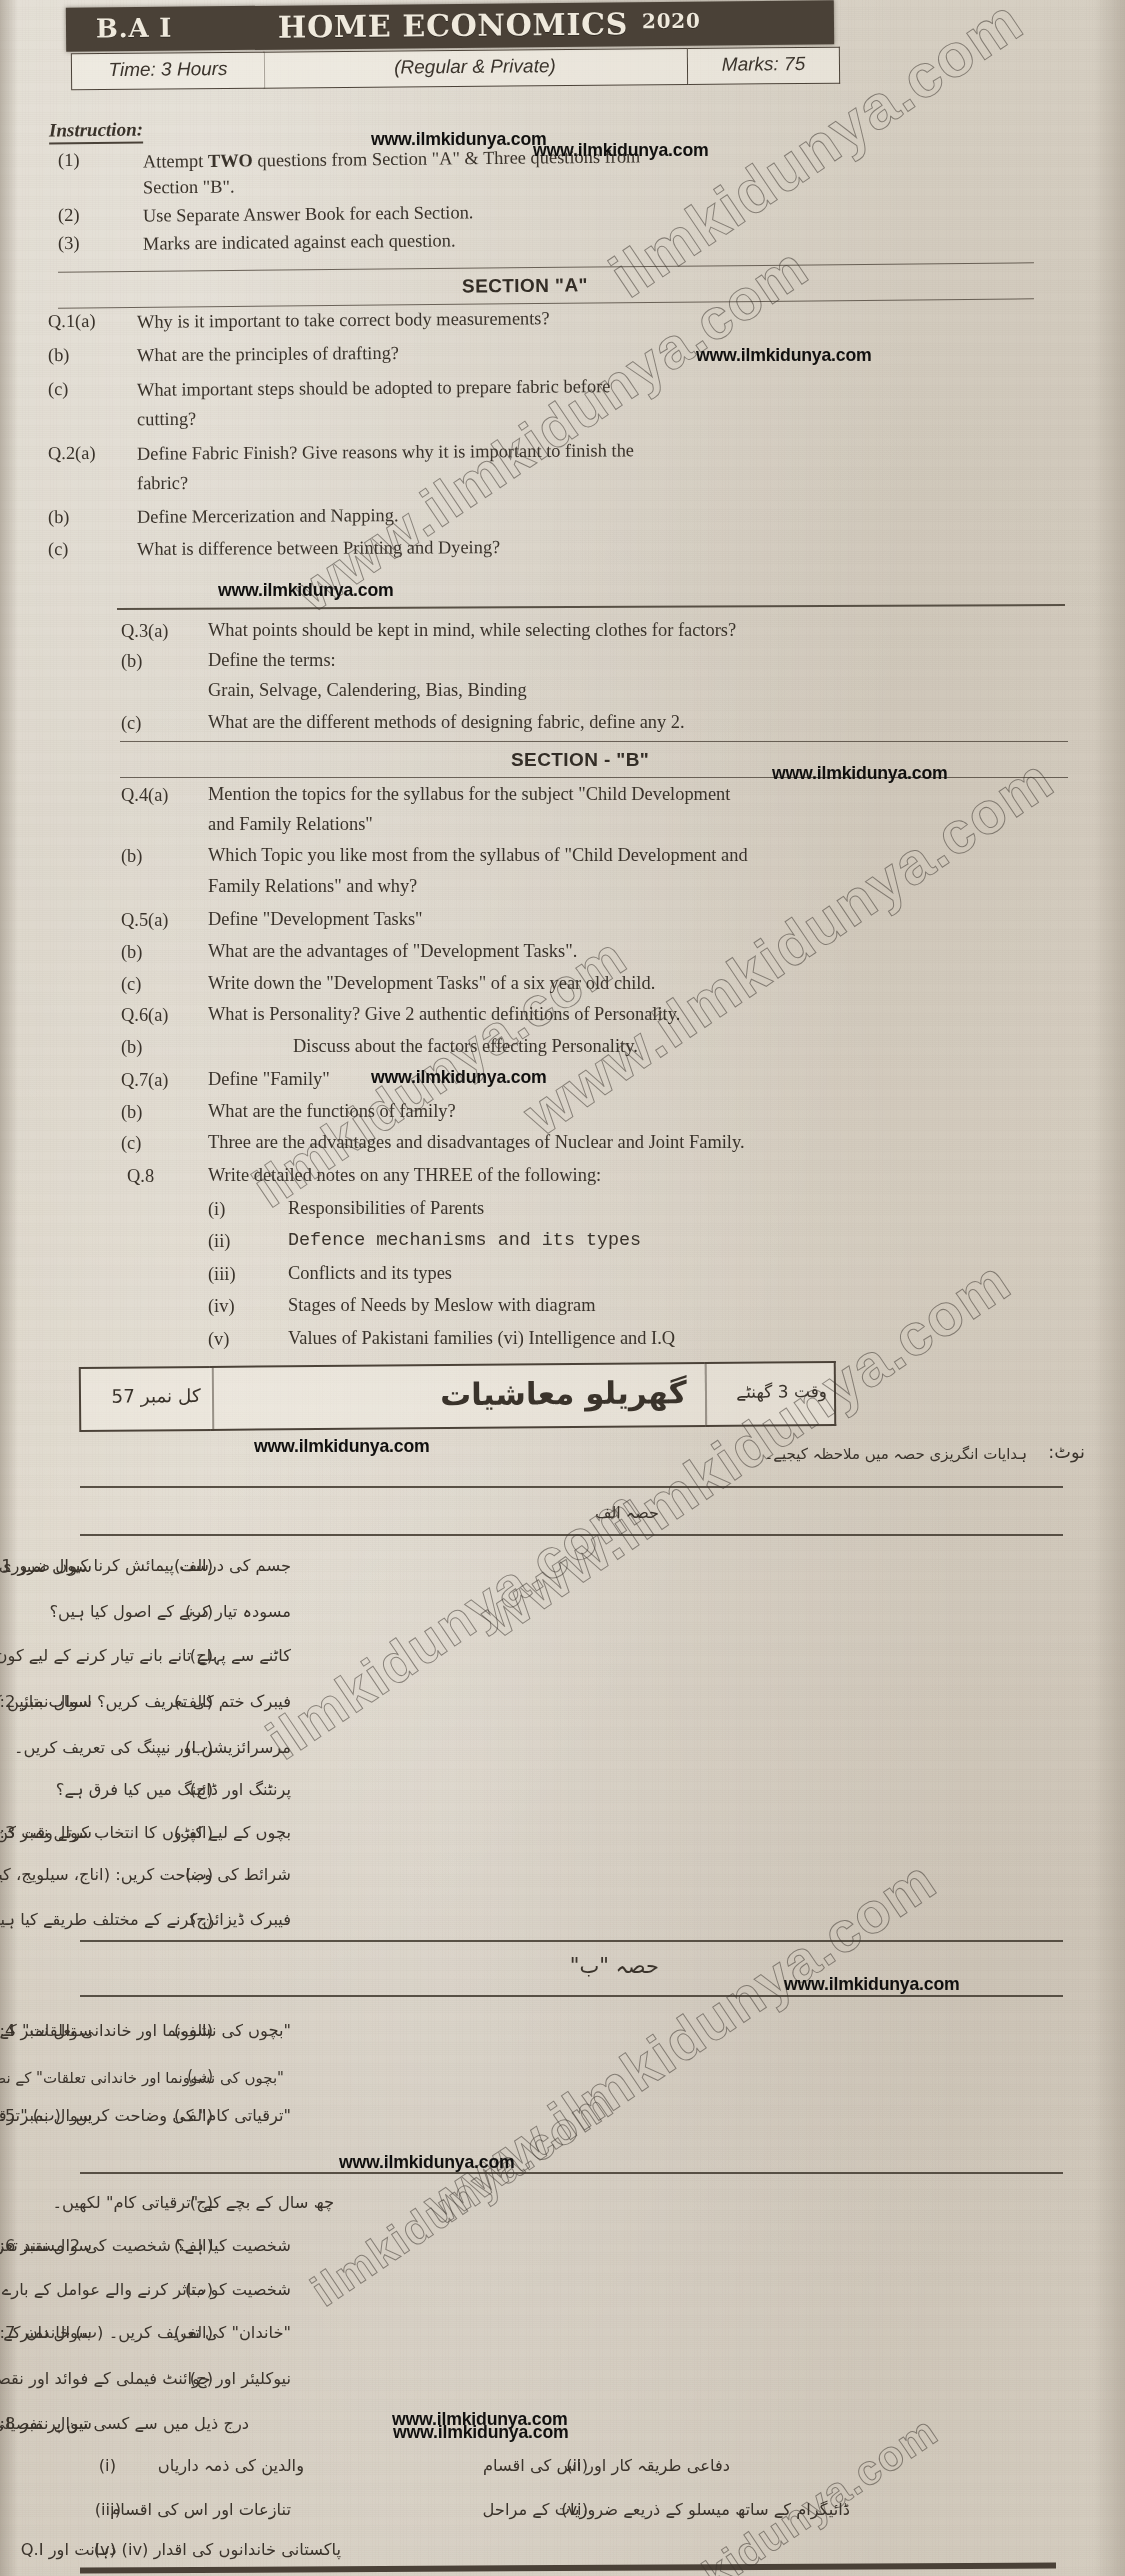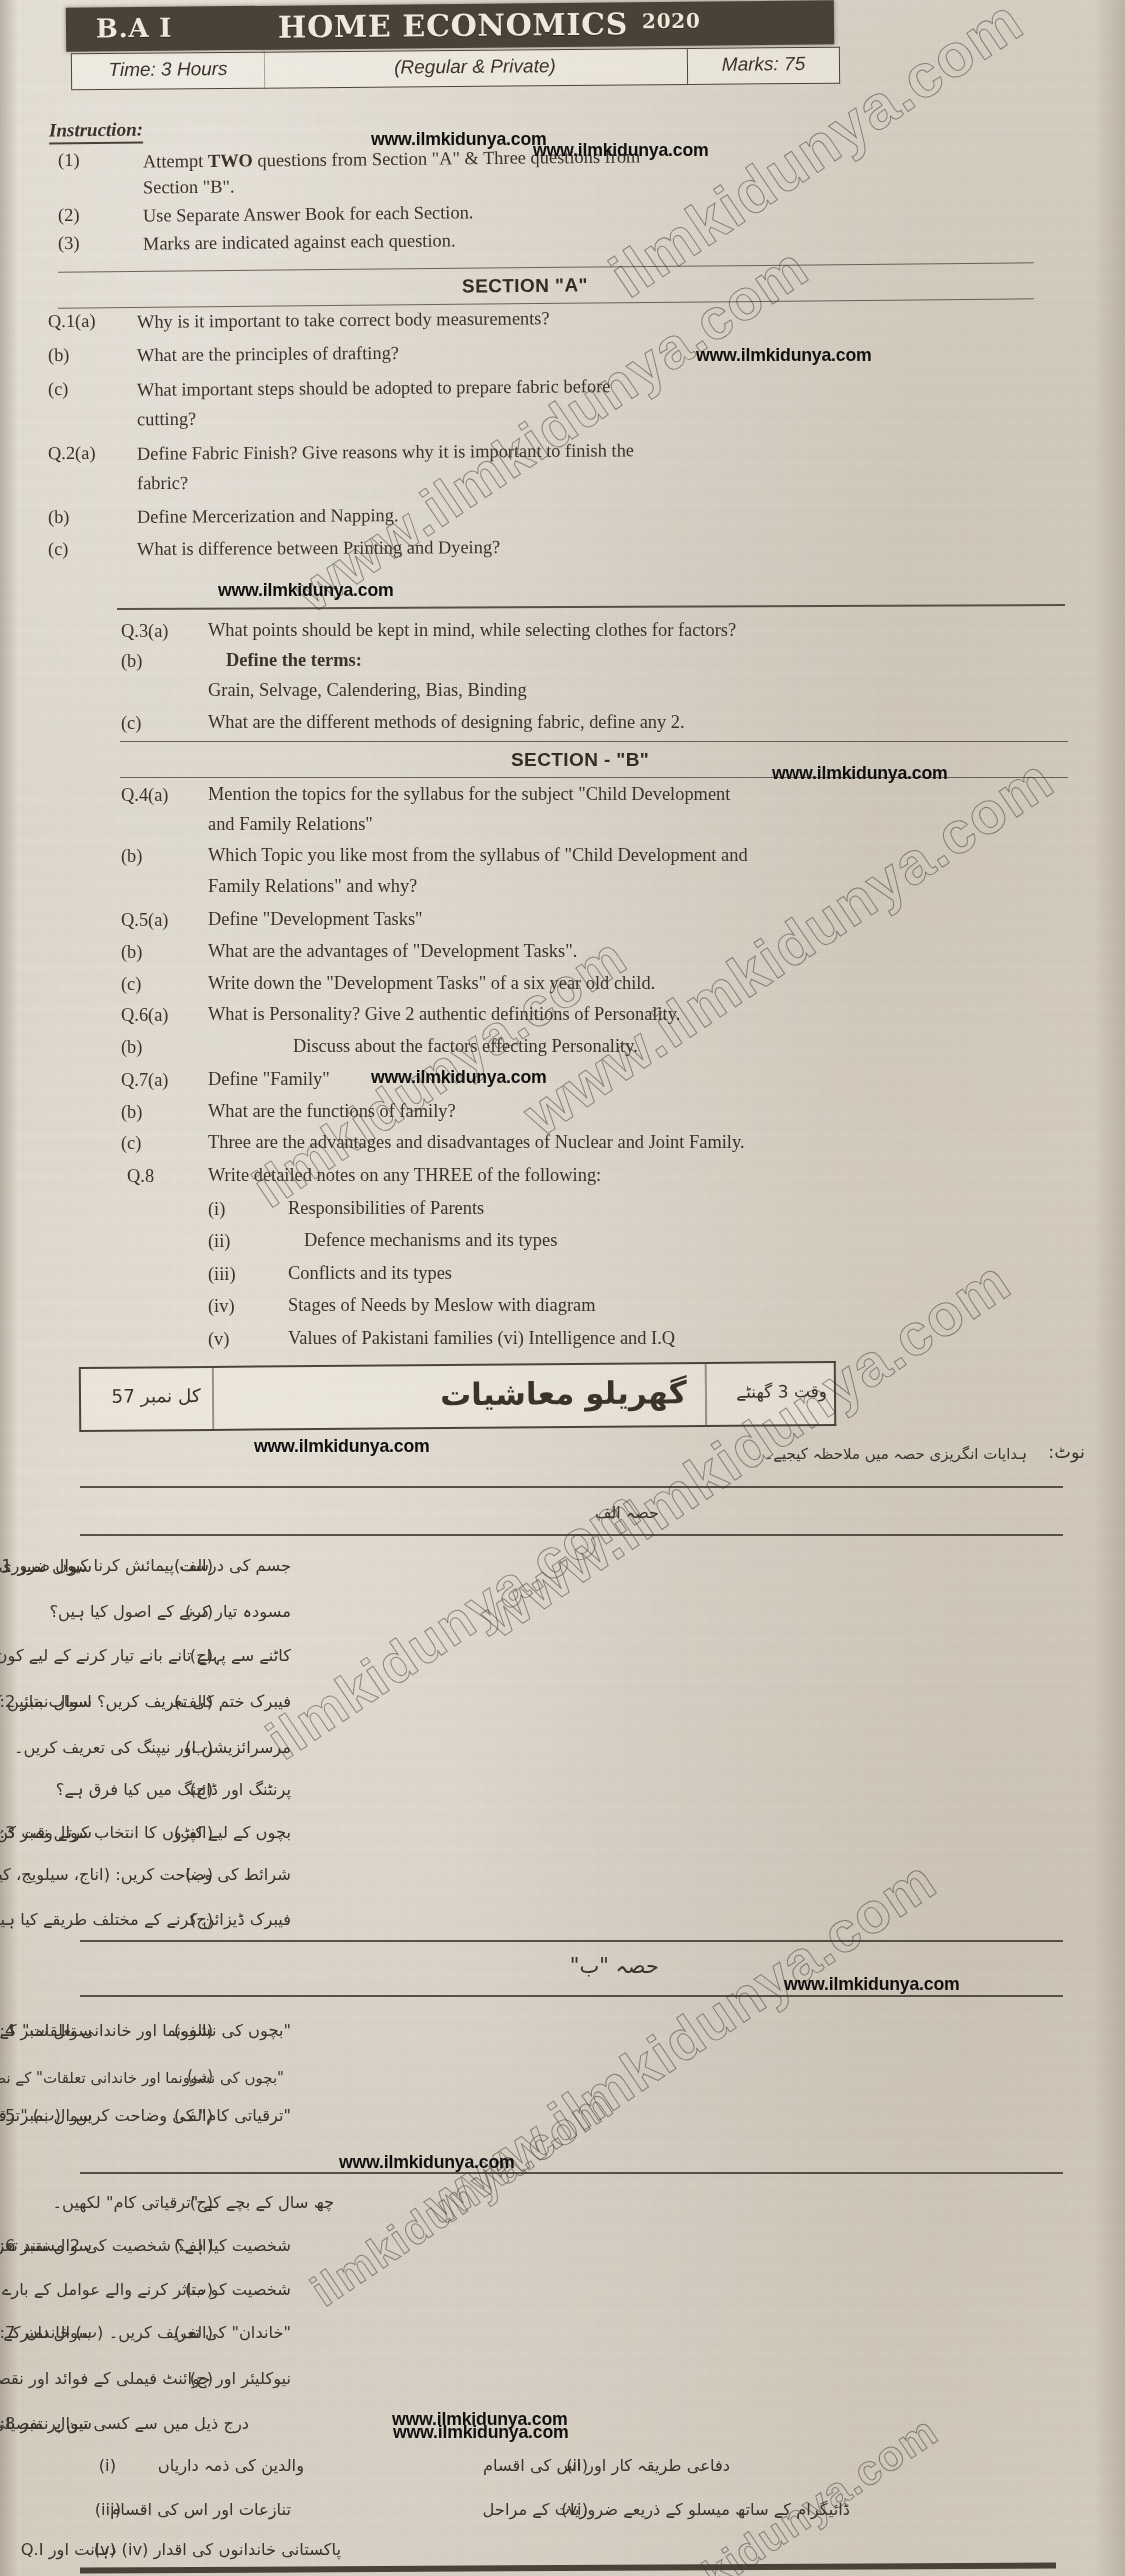--- a/index.html
+++ b/index.html
@@ -165,21 +165,21 @@
 
   <div class="t num" style="left:10px;top:539px;transform:rotate(-0.3deg);">(c)</div>
   <div class="t en" style="left:99px;top:539px;transform:rotate(-0.3deg);">What is difference between Printing and Dyeing?</div>
 
   <div class="rule" style="left:79px;top:606px;width:948px;transform:rotate(-0.25deg);"></div>
 
   <div class="t num" style="left:83px;top:621px;">Q.3(a)</div>
   <div class="t en" style="left:170px;top:621px;">What points should be kept in mind, while selecting clothes for factors?</div>
 
   <div class="t num" style="left:83px;top:651px;">(b)</div>
-  <div class="t en" style="left:188px;top:651px;font-weight:bold;">Define the terms:</div>
+  <div class="t en" style="left:170px;top:651px;">Define the terms:</div>
   <div class="t en" style="left:170px;top:681px;">Grain, Selvage, Calendering, Bias, Binding</div>
 
   <div class="t num" style="left:83px;top:713px;">(c)</div>
   <div class="t en" style="left:170px;top:713px;">What are the different methods of designing fabric, define any 2.</div>
 
   <div class="rule thin" style="left:82px;top:741px;width:948px;"></div>
   <div class="t sec-title" style="left:473px;top:749px;">SECTION - "B"</div>
   <div class="rule thin" style="left:82px;top:777px;width:948px;"></div>
 
   <div class="t num" style="left:83px;top:785px;">Q.4(a)</div>
@@ -214,21 +214,21 @@
   <div class="t num" style="left:83px;top:1133px;">(c)</div>
   <div class="t en" style="left:170px;top:1133px;">Three are the advantages and disadvantages of Nuclear and Joint Family.</div>
 
   <div class="t num" style="left:89px;top:1166px;">Q.8</div>
   <div class="t en" style="left:170px;top:1166px;">Write detailed notes on any THREE of the following:</div>
 
   <div class="t num" style="left:170px;top:1199px;">(i)</div>
   <div class="t en" style="left:250px;top:1199px;">Responsibilities of Parents</div>
 
   <div class="t num" style="left:170px;top:1231px;">(ii)</div>
-  <div class="t en" style="left:266px;top:1231px;">Defence mechanisms and its types</div>
+  <div class="t en" style="left:250px;top:1231px;font-family:Liberation Mono, monospace;">Defence mechanisms and its types</div>
 
   <div class="t num" style="left:170px;top:1264px;">(iii)</div>
   <div class="t en" style="left:250px;top:1264px;">Conflicts and its types</div>
 
   <div class="t num" style="left:170px;top:1296px;">(iv)</div>
   <div class="t en" style="left:250px;top:1296px;">Stages of Needs by Meslow with diagram</div>
 
   <div class="t num" style="left:170px;top:1329px;">(v)</div>
   <div class="t en" style="left:250px;top:1329px;">Values of Pakistani families  (vi)     Intelligence and I.Q</div>
 

